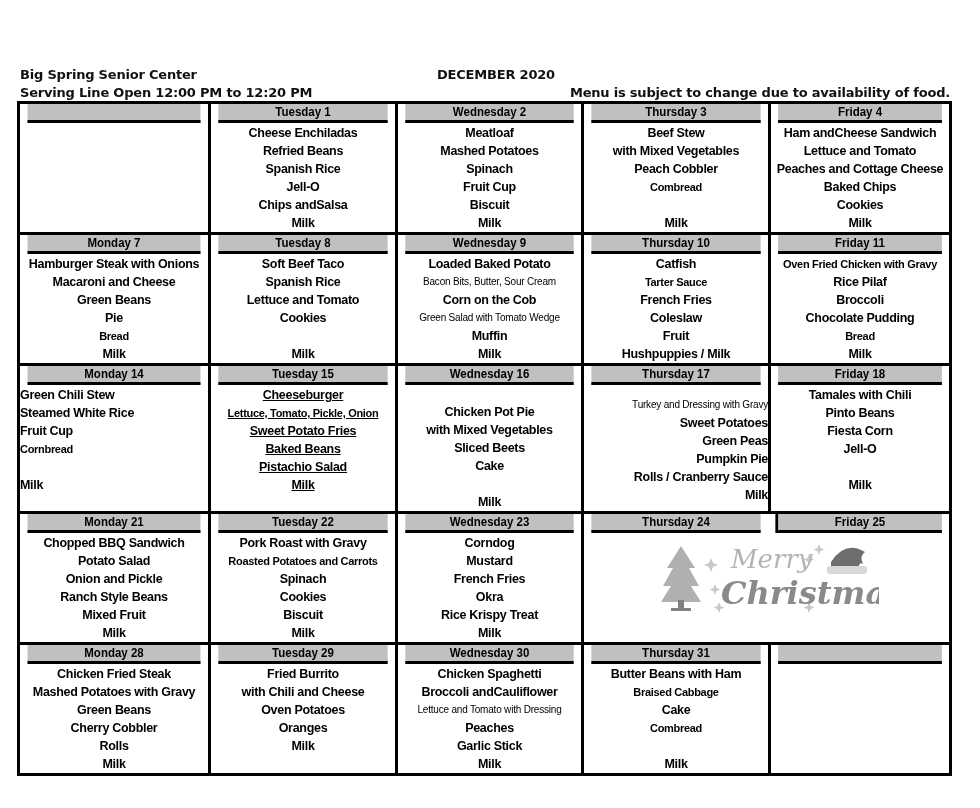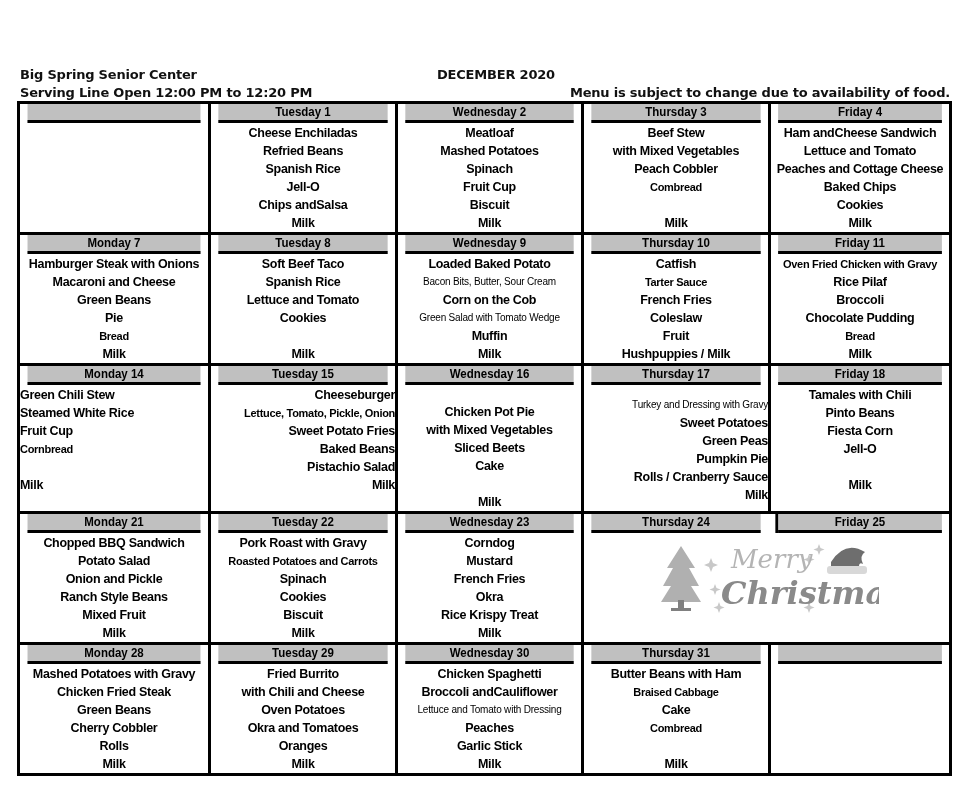--- a/index.html
+++ b/index.html
@@ -143,21 +143,21 @@
           <div class="item">Green Chili Stew</div>
           <div class="item">Steamed White Rice</div>
           <div class="item">Fruit Cup</div>
           <div class="item semi">Cornbread</div>
           <div class="item"></div>
           <div class="item">Milk</div>
         </div>
       </div>
       <div class="col hwrap">
         <div class="hcell">Tuesday 15</div>
-        <div class="col" style="padding-top: 1px; text-align: right; height: 108px;">
+        <div class="col" style="padding-top: 1px; text-align: center; height: 108px; text-decoration: underline;">
           <div class="item">Cheeseburger</div>
           <div class="item semi">Lettuce, Tomato, Pickle, Onion</div>
           <div class="item">Sweet Potato Fries</div>
           <div class="item">Baked Beans</div>
           <div class="item">Pistachio Salad</div>
           <div class="item">Milk</div>
         </div>
       </div>
       <div class="col hwrap">
         <div class="hcell">Wednesday 16</div>
@@ -251,35 +251,34 @@
       </div>
       <div class="col hwrap" style="border-left-color: transparent;">
         <div class="hcell" style="box-shadow: rgb(0, 0, 0) -3px 0px 0px;">Friday 25</div>
         <div class="col" style="padding-top: 1px; text-align: center; height: 108px; background: rgb(255, 255, 255); border-left: none;"></div>
       </div>
     </div>
     <div class="week">
       <div class="col hwrap">
         <div class="hcell">Monday 28</div>
         <div class="col" style="padding-top: 1px; text-align: center; height: 108px;">
+          <div class="item">Chicken Fried Steak</div>
           <div class="item">Mashed Potatoes with Gravy</div>
-          <div class="item">Chicken Fried Steak</div>
           <div class="item">Green Beans</div>
           <div class="item">Cherry Cobbler</div>
           <div class="item">Rolls</div>
           <div class="item">Milk</div>
         </div>
       </div>
       <div class="col hwrap">
         <div class="hcell">Tuesday 29</div>
         <div class="col" style="padding-top: 1px; text-align: center; height: 108px;">
           <div class="item">Fried Burrito</div>
           <div class="item">with Chili and Cheese</div>
           <div class="item">Oven Potatoes</div>
-          <div class="item">Okra and Tomatoes</div>
           <div class="item">Oranges</div>
           <div class="item">Milk</div>
         </div>
       </div>
       <div class="col hwrap">
         <div class="hcell">Wednesday 30</div>
         <div class="col" style="padding-top: 1px; text-align: center; height: 108px;">
           <div class="item">Chicken Spaghetti</div>
           <div class="item">Broccoli andCauliflower</div>
           <div class="item small">Lettuce and Tomato with Dressing</div>

